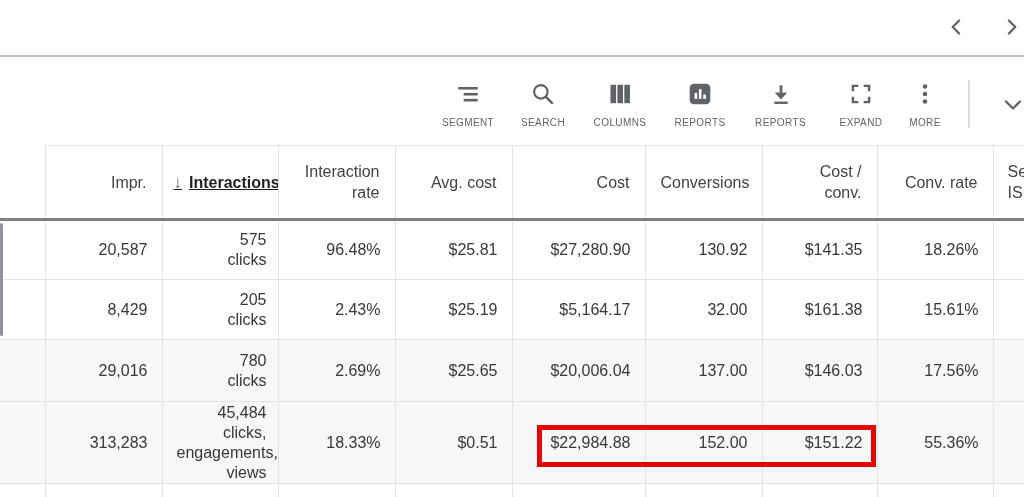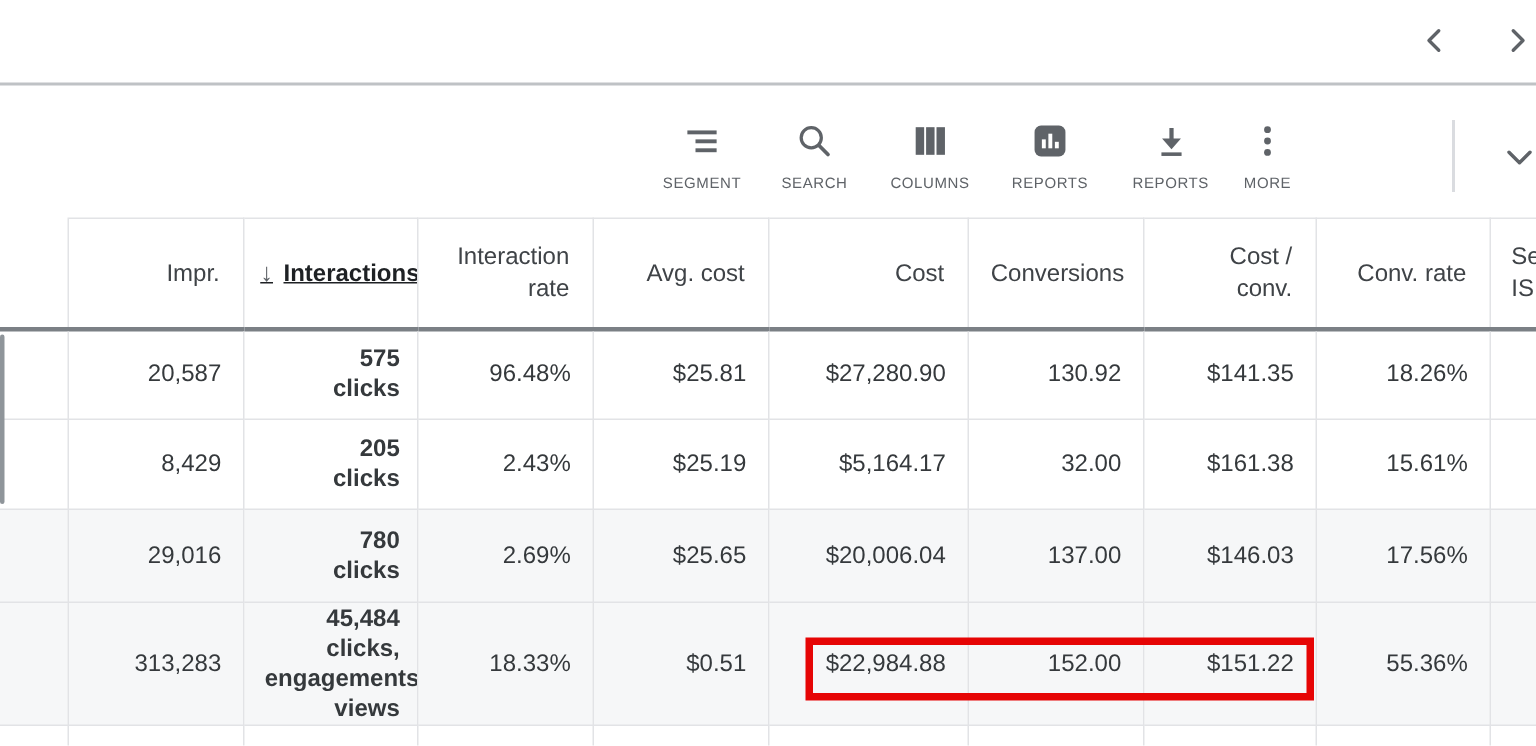--- a/index.html
+++ b/index.html
@@ -39,21 +39,21 @@
   thead th { height:74px; font-weight:normal; color:#3f4347; padding:0 15px;
     white-space:pre-line; line-height:21px; border-top:1px solid #e2e3e6;
     border-bottom:3px solid #7b8085; background:#fff; }
   thead th.c0 { border-top:none; border-left:none; }
   thead th.th-sorted { text-align:left; padding-left:11px; padding-right:0;
     white-space:nowrap; font-weight:bold; color:#1e2124;text-decoration:underline; }
   thead th.th-sorted .sort-arrow { color:#5f6368; font-weight:normal; margin-right:7px; font-size:17px; }
   thead th.th-right-edge { text-align:left; padding-left:14px; }
   td { padding:0 14px; white-space:pre-line; line-height:20px; background:#fff; }
   td.c0 { border-left:none; padding:0; }
-  td.c2 { padding-right:11px;font-weight:bold; }
+  td.c2 { padding-right:11px; }
   tr.row-a td { height:60px; }
   tr.row-b td { height:60px; }
   tr.row-c td { height:62px; }
   tr.row-d td { height:82px; }
   tr.row-e td { height:40px; }
   tr.shaded td { background:#f6f7f8; }
 
   
   .highlight-box { position:absolute; left:537px; top:425px; width:339px; height:42px;
     border:5px solid #e60505; z-index:5; pointer-events:none; }
@@ -132,20 +132,31 @@
       <span class="ticon">
         <svg width="26" height="26" viewBox="0 0 24 24">
             <rect x="10.7" y="4" width="2.6" height="7" fill="currentColor"></rect>
             <polygon points="6.2,10.5 17.8,10.5 12,17" fill="currentColor"></polygon>
             <rect x="5.8" y="19" width="12.4" height="2.2" fill="currentColor"></rect>
           </svg>
       </span>
       <span class="tlabel">REPORTS</span>
     </button>
 
+    <button class="tool w-expand">
+      <span class="ticon">
+        <svg width="26" height="26" viewBox="0 0 24 24" fill="none" stroke="currentColor" stroke-width="2.2">
+            <path d="M4.5 9.5 V4.5 H9.5"></path>
+            <path d="M14.5 4.5 H19.5 V9.5"></path>
+            <path d="M19.5 14.5 V19.5 H14.5"></path>
+            <path d="M9.5 19.5 H4.5 V14.5"></path>
+          </svg>
+      </span>
+      <span class="tlabel">EXPAND</span>
+    </button>
 
     <button class="tool w-more">
       <span class="ticon">
         <svg width="26" height="26" viewBox="0 0 24 24">
             <circle cx="12" cy="5" r="2.1" fill="currentColor"></circle>
             <circle cx="12" cy="12" r="2.1" fill="currentColor"></circle>
             <circle cx="12" cy="19" r="2.1" fill="currentColor"></circle>
           </svg>
       </span>
       <span class="tlabel">MORE</span>

